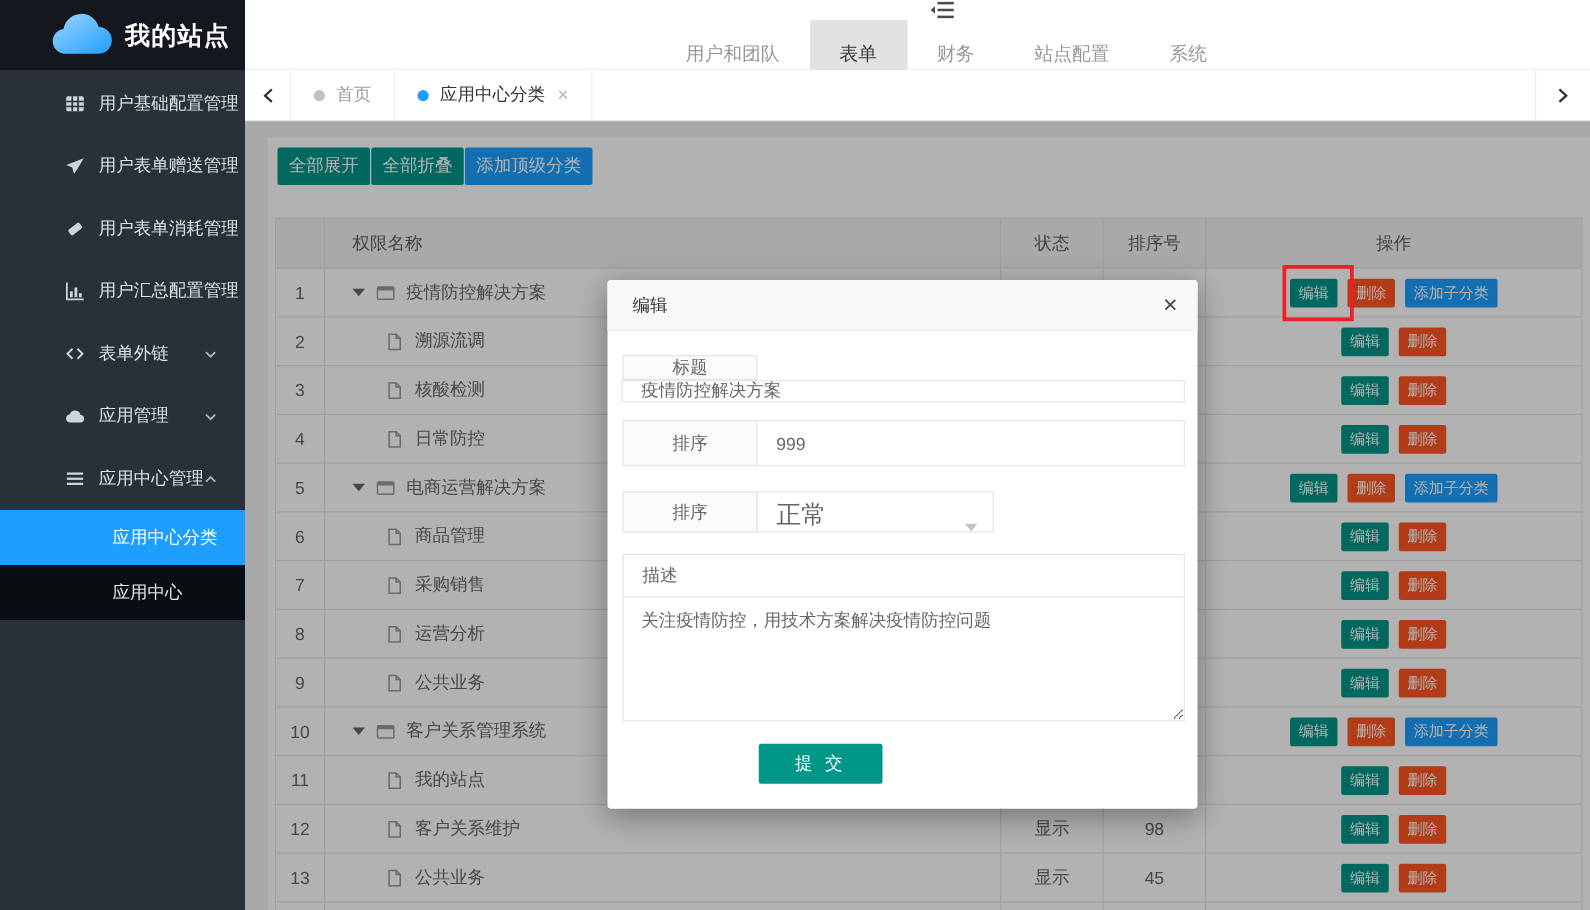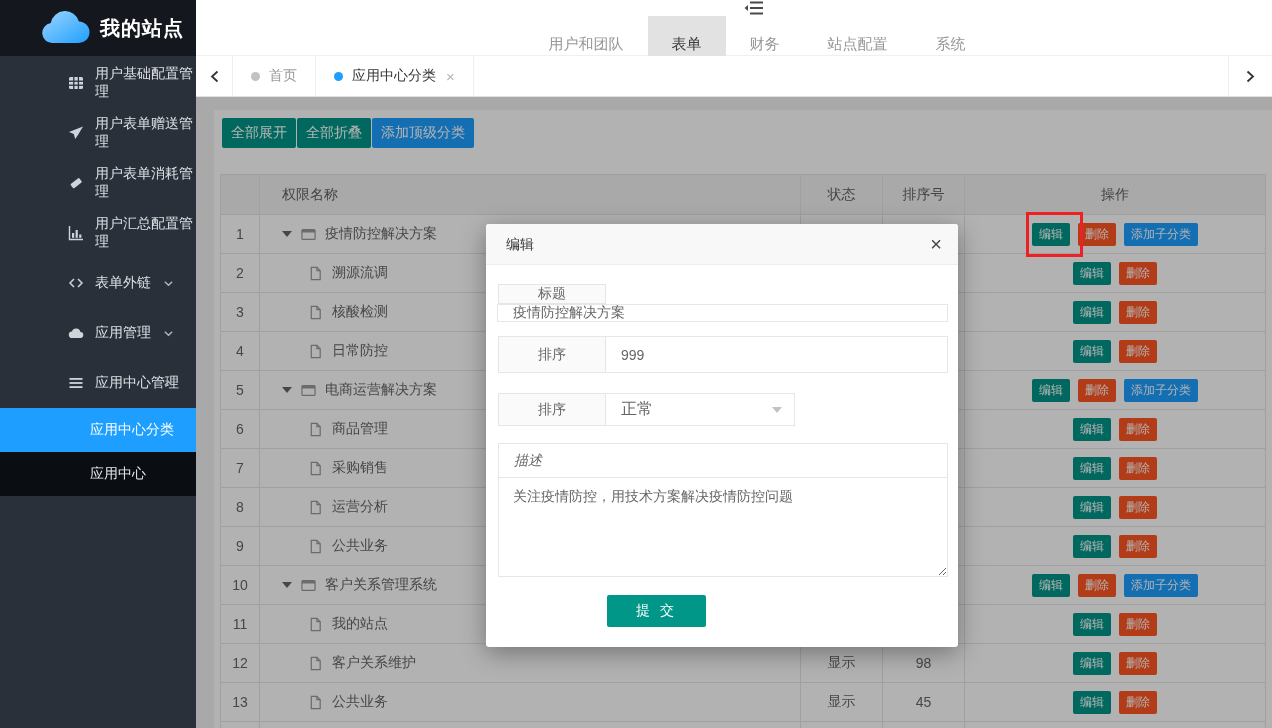--- a/index.html
+++ b/index.html
@@ -6,21 +6,21 @@
   html,body { width:1272px; height:728px; overflow:hidden; background:#fff;
     font-family:"Liberation Sans","DejaVu Sans",sans-serif; }
   body { position:relative; }
 
   
   .sidebar { position:absolute; left:0; top:0; width:196px; height:728px; background:#293039; z-index:3; }
   .logo-bar { height:56px; background:#14181e; display:flex; align-items:center; padding-left:40px; }
   .logo-cloud { width:52px; height:36px; }
   .logo-title { color:#fff; font-size:20px; font-weight:bold; margin-left:8px; letter-spacing:1px; }
   .menu { padding-top:2px; }
-  .menu-item { height:50px; display:flex; align-items:center; padding-left:68px; position:relative;
+  .menu-item { height:50px; display:flex; align-items:center; padding-left:52px; position:relative;
     color:#dde1e6; font-size:14px; cursor:pointer; }
   .menu-item .mico { width:16px; height:16px; margin-right:11px; color:#cfd4da; flex:none; }
   .menu-item .chev { position:absolute; right:22px; width:11px; height:11px; color:#aeb4bb; }
   .submenu-item { height:44px; display:flex; align-items:center; padding-left:90px; font-size:14px;
     color:#e6e9ec; background:#0a0d12; cursor:pointer; }
   .submenu-item.active { background:#1E9FFF; color:#fff; }
 
   
   .header { position:absolute; left:196px; top:0; width:1076px; height:56px; background:#fff;
     display:flex; align-items:center; border-bottom:1px solid #f0f0f0; z-index:3;flex-direction:column; }
@@ -85,25 +85,25 @@
     border-radius:3px; z-index:10; box-shadow:0 6px 24px rgba(0,0,0,0.35); }
   .m-head { height:41px; background:#f8f8f8; border-bottom:1px solid #eee; border-radius:3px 3px 0 0;
     line-height:41px; padding-left:20px; font-size:14px; color:#333; }
   .m-close { position:absolute; right:16px; top:8px; font-size:20px; color:#444; cursor:pointer; line-height:1.2; }
   .field { position:absolute; left:12px; width:450px; display:flex; }
   .f-label { width:108px; background:#fafafa; border:1px solid #e6e6e6; display:flex; align-items:center;
     justify-content:center; color:#666; font-size:14px; flex:none; }
   .f-input { flex:1; border:1px solid #e6e6e6; margin-left:-1px; padding:0 15px; font-size:14px;
     color:#666; outline:none; background:#fff; font-family:inherit; min-width:0; }
   .f-select { width:190px; border:1px solid #e6e6e6; margin-left:-1px; position:relative;
-    display:flex; align-items:center; padding-left:15px; font-size:16px; color:#666; cursor:pointer; }
+    display:flex; align-items:flex-end; padding-left:15px; font-size:20px; color:#666; cursor:pointer; }
   .f-select .sel-caret { position:absolute; right:12px; width:0; height:0; border-left:5px solid transparent;
     border-right:5px solid transparent; border-top:6px solid #c2c2c2; }
   .desc-label { position:absolute; left:12px; top:219px; width:450px; height:35px; border:1px solid #e6e6e6;
-    display:flex; align-items:center; padding-left:15px; font-size:14px; color:#666; background:#fff;font-style:italic; }
+    display:flex; align-items:center; padding-left:15px; font-size:14px; color:#666; background:#fff; }
   .desc-area { position:absolute; left:12px; top:253px; width:450px; height:100px; border:1px solid #e6e6e6;
     padding:8px 14px; font-size:14px; color:#666; font-family:inherit; resize:both; outline:none; line-height:1.5; }
   .m-submit { position:absolute; left:121px; top:371px; width:99px; height:32px; background:#009688;
     color:#fff; border:none; border-radius:2px; font-size:14px; letter-spacing:3px; cursor:pointer; font-family:inherit; }
 
   
   .annotation-rect { position:absolute; left:1026px; top:212px; width:57px; height:45px;
     border:3px solid #ed2024; z-index:20; pointer-events:none; }
 </style>
 </head>

